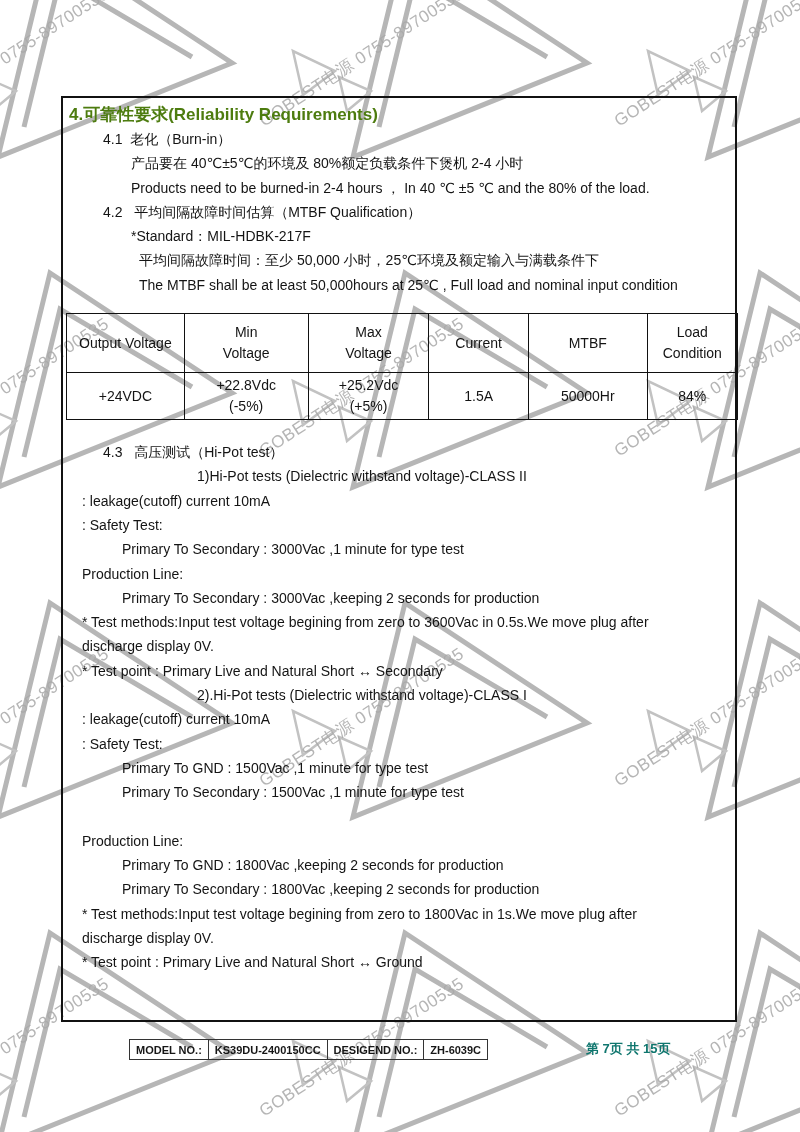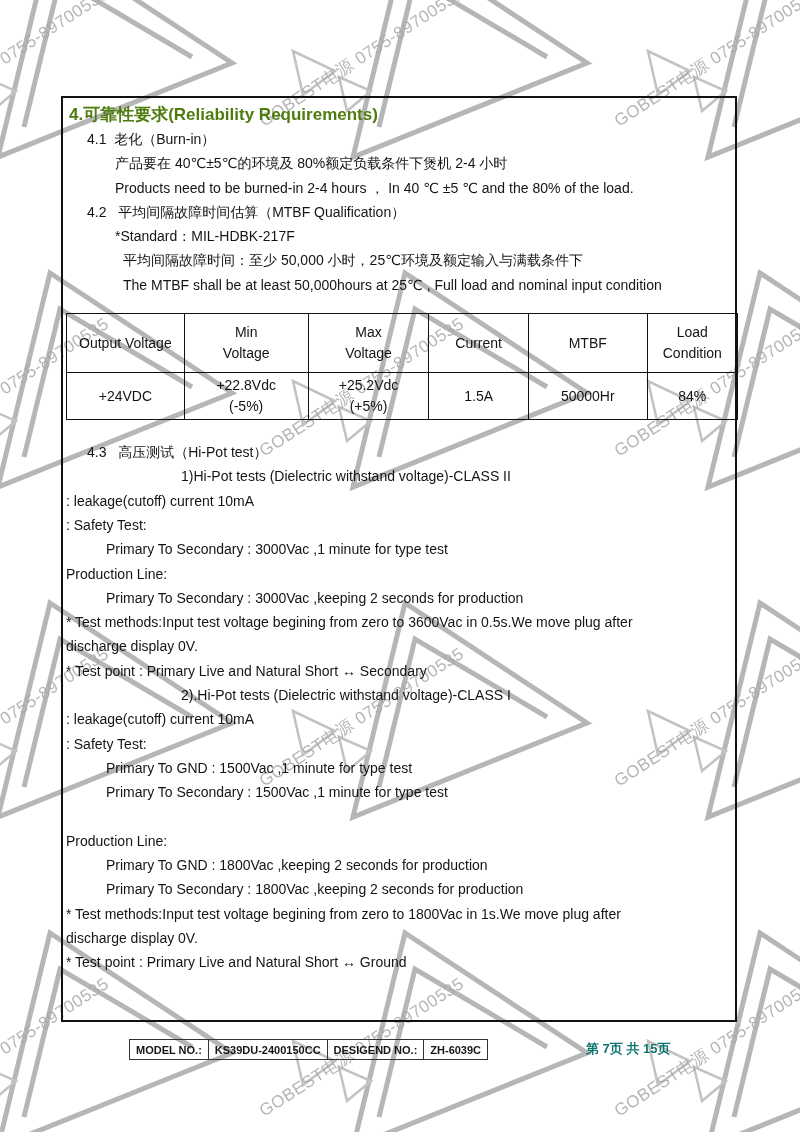--- a/index.html
+++ b/index.html
@@ -28,21 +28,21 @@
     position:absolute;left:61px;top:96px;width:676px;height:926px;
     border:2px solid #111;z-index:1;background:transparent;
     box-sizing:border-box;padding-top:4px;
   }
   .doc-title{
     font-size:17px;font-weight:bold;line-height:25px;
     padding-left:6px;white-space:pre;color:#4d7c0f;
   }
   .doc-line{
     font-size:14px;line-height:24.3px;height:24.3px;
-    white-space:pre;color:#141414;
+    white-space:pre;color:#141414;margin-left:16px;
   }
   .doc-line.bold{font-weight:normal;}
   .ind-i0{padding-left:3px;}
   .ind-i1{padding-left:24px;}
   .ind-i2{padding-left:52px;}
   .ind-i2b{padding-left:43px;}
   .ind-i3{padding-left:60px;}
   .ind-i4{padding-left:118px;}
   
   table.spec{

